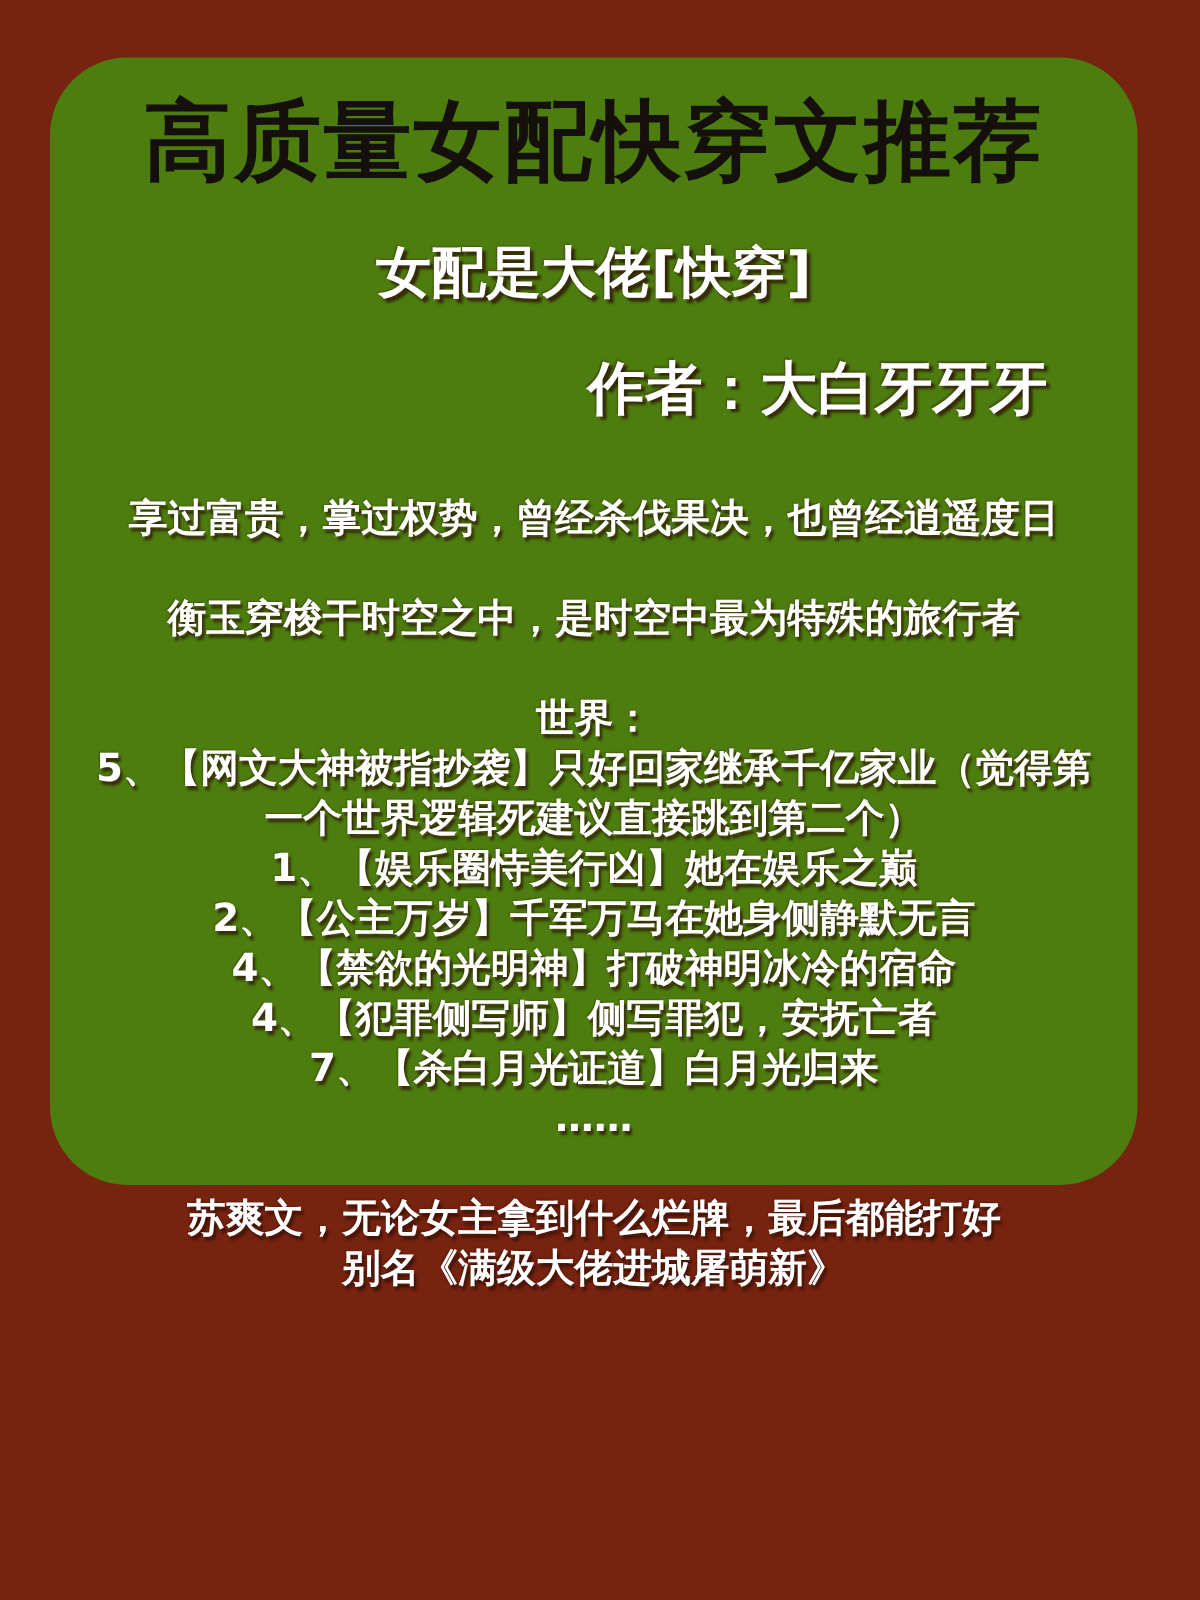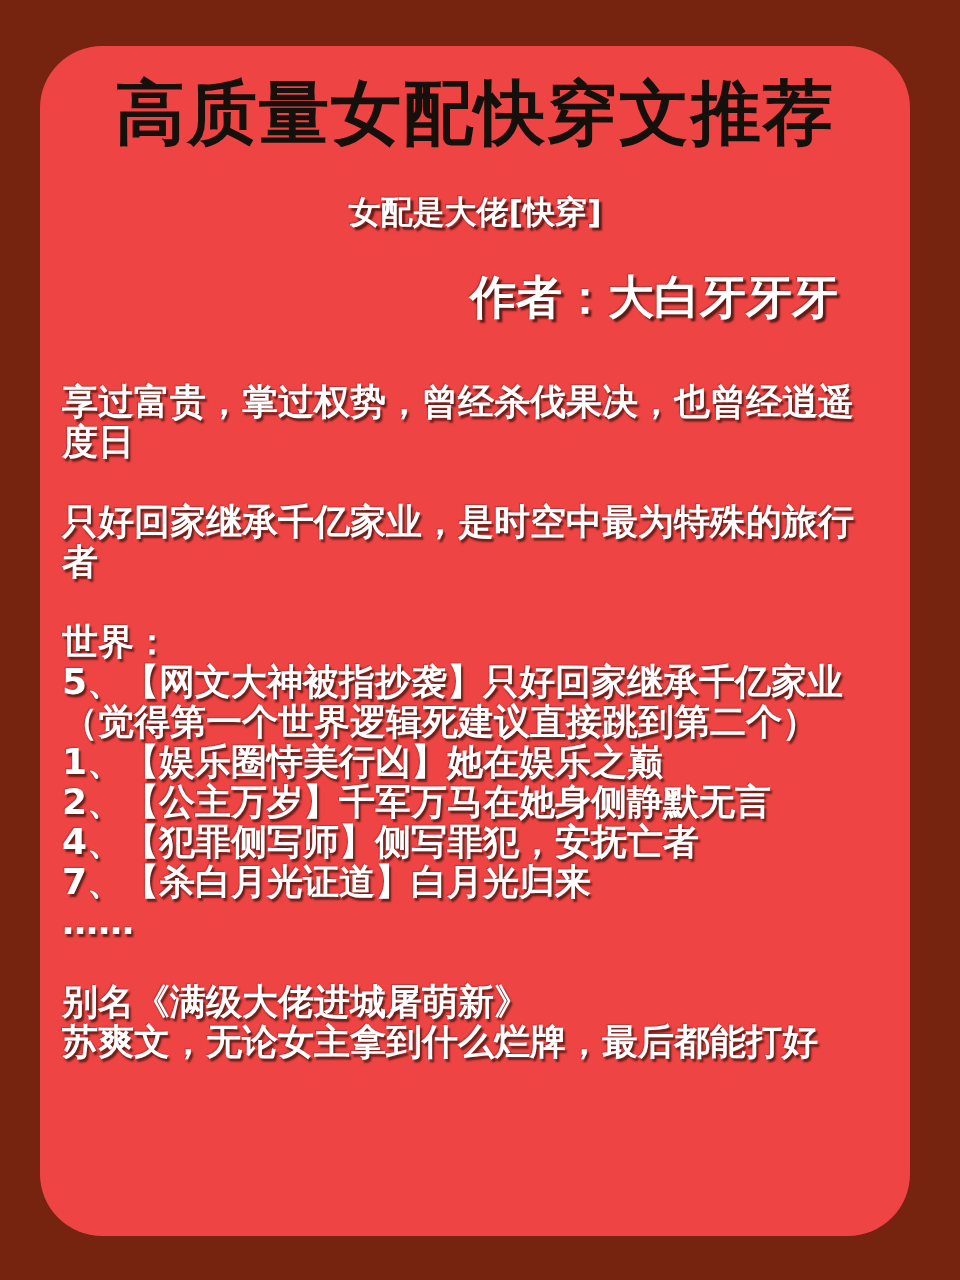--- a/index.html
+++ b/index.html
@@ -10,64 +10,65 @@
     overflow: hidden;
     font-family: "DejaVu Sans", "Liberation Sans", sans-serif;
   }
   body { background: #76230f; position: relative; }
 
   .card {
     position: absolute;
     left: 40px;
     top: 46px;
     width: 870px;
-    height: 1190px;
-    background: #ef4444;
+    height: 902px;
+    background: #4d7c0f;
     border-radius: 62px;
     box-sizing: border-box;
   }
 
   .poster-title {
     margin-top: 29px;
     text-align: center;
     font-size: 70px;
     line-height: 1.1;
     font-weight: 800;
     letter-spacing: 2px;
     color: #15100c;
   }
 
   .book-title {
     margin-top: 43px;
     text-align: center;
-    font-size: 32px;
+    font-size: 44px;
     line-height: 1.1;
     font-weight: 800;
     color: #ffffff;
     text-shadow: 3px 3px 2px rgba(45,14,7,0.75), -1px -1px 1px rgba(45,14,7,0.3);
   }
 
   .author-line {
     margin-top: 42px;
     padding-left: 430px;
     font-size: 46px;
     line-height: 1.1;
     font-weight: 800;
     color: #ffffff;
     text-shadow: 3px 3px 2px rgba(45,14,7,0.75), -1px -1px 1px rgba(45,14,7,0.3);
   }
 
   .body-text {
     margin-top: 59px;
     padding: 0 22px;
-    font-size: 36px;
+    font-size: 31px;
     line-height: 40px;
     font-weight: 700;
     color: #ffffff;
     text-shadow: 2px 3px 2px rgba(45,14,7,0.7), -1px -1px 1px rgba(45,14,7,0.25);
+    text-align: center;
   }
 
   .line { min-height: 40px; }
 </style>
 </head>
 <body>
 
 <div class="card">
 
   <div class="poster-title">高质量女配快穿文推荐</div>
@@ -75,39 +76,40 @@
   <div class="book-title">女配是大佬[快穿]</div>
 
   <div class="author-line">作者：大白牙牙牙</div>
 
   <div class="body-text">
 
     <div class="line">享过富贵，掌过权势，曾经杀伐果决，也曾经逍遥度日</div>
 
     <div class="line"></div>
 
-    <div class="line">只好回家继承千亿家业，是时空中最为特殊的旅行者</div>
+    <div class="line">衡玉穿梭干时空之中，是时空中最为特殊的旅行者</div>
 
     <div class="line"></div>
 
     <div class="line">世界：</div>
 
     <div class="line">5、【网文大神被指抄袭】只好回家继承千亿家业（觉得第一个世界逻辑死建议直接跳到第二个）</div>
 
     <div class="line">1、【娱乐圈恃美行凶】她在娱乐之巅</div>
 
     <div class="line">2、【公主万岁】千军万马在她身侧静默无言</div>
 
+    <div class="line">4、【禁欲的光明神】打破神明冰冷的宿命</div>
 
     <div class="line">4、【犯罪侧写师】侧写罪犯，安抚亡者</div>
 
     <div class="line">7、【杀白月光证道】白月光归来</div>
 
     <div class="line">……</div>
 
     <div class="line"></div>
 
+    <div class="line">苏爽文，无论女主拿到什么烂牌，最后都能打好</div>
+
     <div class="line">别名《满级大佬进城屠萌新》</div>
-
-    <div class="line">苏爽文，无论女主拿到什么烂牌，最后都能打好</div>
 
   </div>
 </div>
 
 </body></html>

